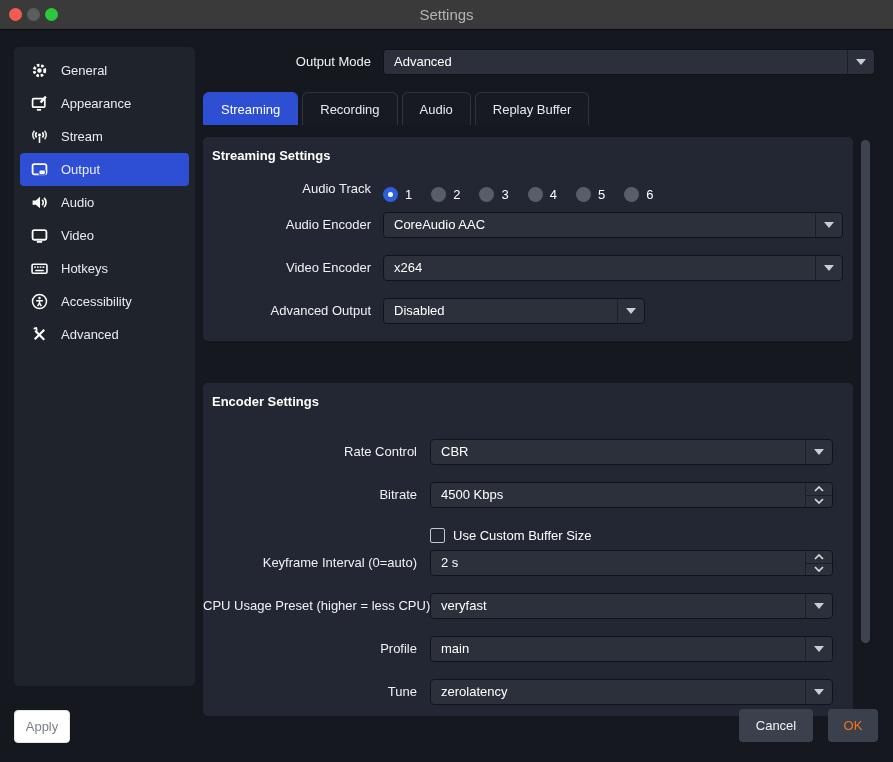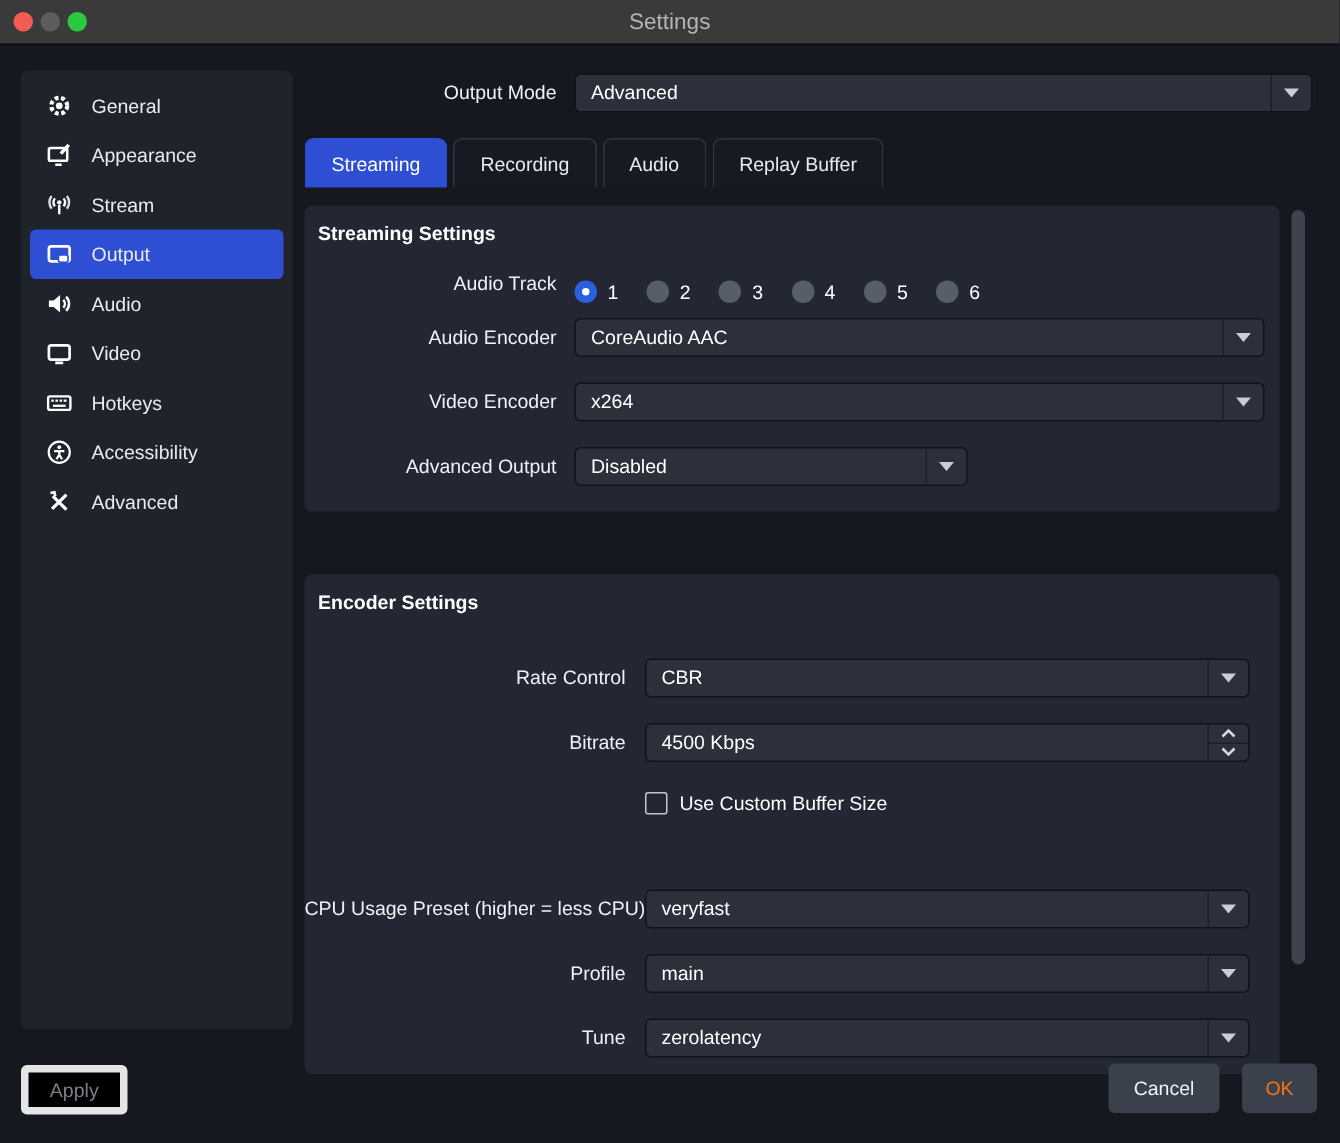--- a/index.html
+++ b/index.html
@@ -114,22 +114,22 @@
   .scrollbar-thumb {
     position:absolute; left:861px; top:140px; width:9px; height:503px;
     background:#3d4450; border-radius:4.5px;
   }
 
   
   .btn {
     position:absolute; height:33px; border-radius:4px; font-size:13px;
     display:flex; align-items:center; justify-content:center; cursor:default;
   }
-  .btn-apply { left:14px; top:710px; width:71px; background:#000000;
-               border:5px solid #e5e5e5; color:#7a7f87; }
+  .btn-apply { left:14px; top:710px; width:56px; background:#ffffff;
+               border:1px solid #e5e5e5; color:#7a7f87; }
   .btn-cancel { left:739px; top:709px; width:74px; background:#3a414c; color:#f1f2f4; }
   .btn-ok { left:828px; top:709px; width:50px; background:#3a414c; color:#f97316; }
 </style>
 </head>
 <body>
 
 <div class="titlebar">
   <span class="tl red"></span>
   <span class="tl gray"></span>
   <span class="tl green"></span>
@@ -362,20 +362,38 @@
   </div>
 
   <div class="prow" style="top:134px;">
     <span class="field-label"></span>
     <span class="checkbox-row">
       <span class="checkbox"></span>
       <span class="checkbox-label">Use Custom Buffer Size</span>
     </span>
   </div>
 
+  <div class="prow" style="top:167px;">
+    <span class="field-label">Keyframe Interval (0=auto)</span>
+    <div class="spinbox">
+      <span class="dd-value">2 s</span>
+      <span class="spin-btns">
+        <span class="spin-up">
+            <svg width="10" height="6" viewBox="0 0 10 6">
+              <polyline points="1,5 5,1 9,5" fill="none" stroke="#d6d9de" stroke-width="1.7"></polyline>
+            </svg>
+          </span>
+        <span class="spin-down">
+            <svg width="10" height="6" viewBox="0 0 10 6">
+              <polyline points="1,1 5,5 9,1" fill="none" stroke="#d6d9de" stroke-width="1.7"></polyline>
+            </svg>
+          </span>
+      </span>
+    </div>
+  </div>
 
   <div class="prow" style="top:210px;">
     <span class="field-label">CPU Usage Preset (higher = less CPU)</span>
     <div class="dropdown">
       <span class="dd-value">veryfast</span>
       <span class="dd-btn">
           <span class="dd-arrow"></span>
         </span>
     </div>
   </div>

